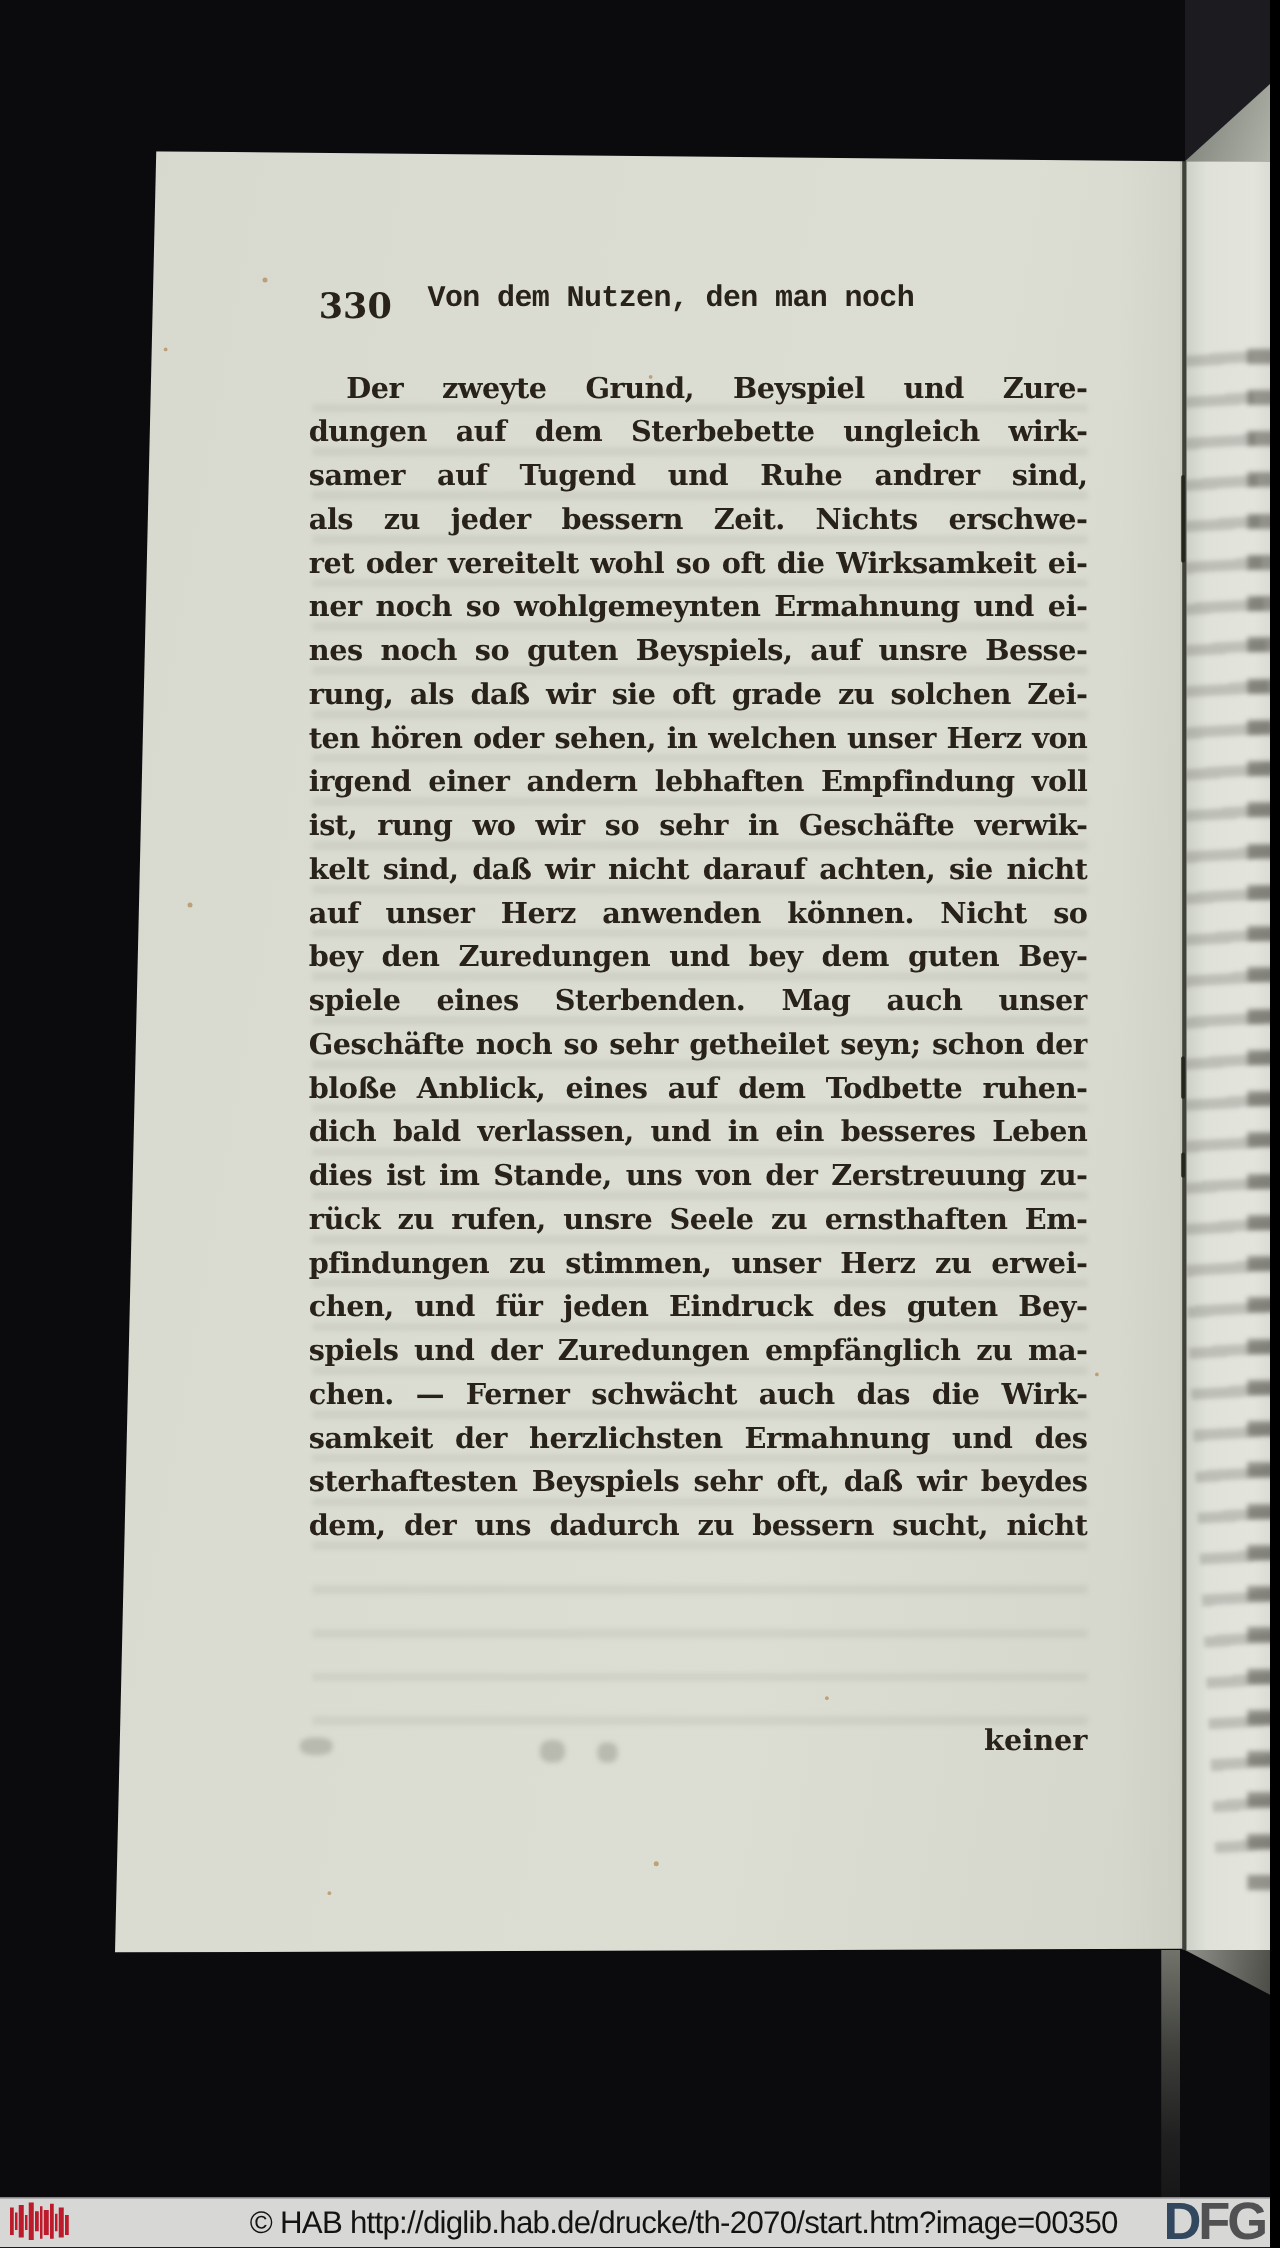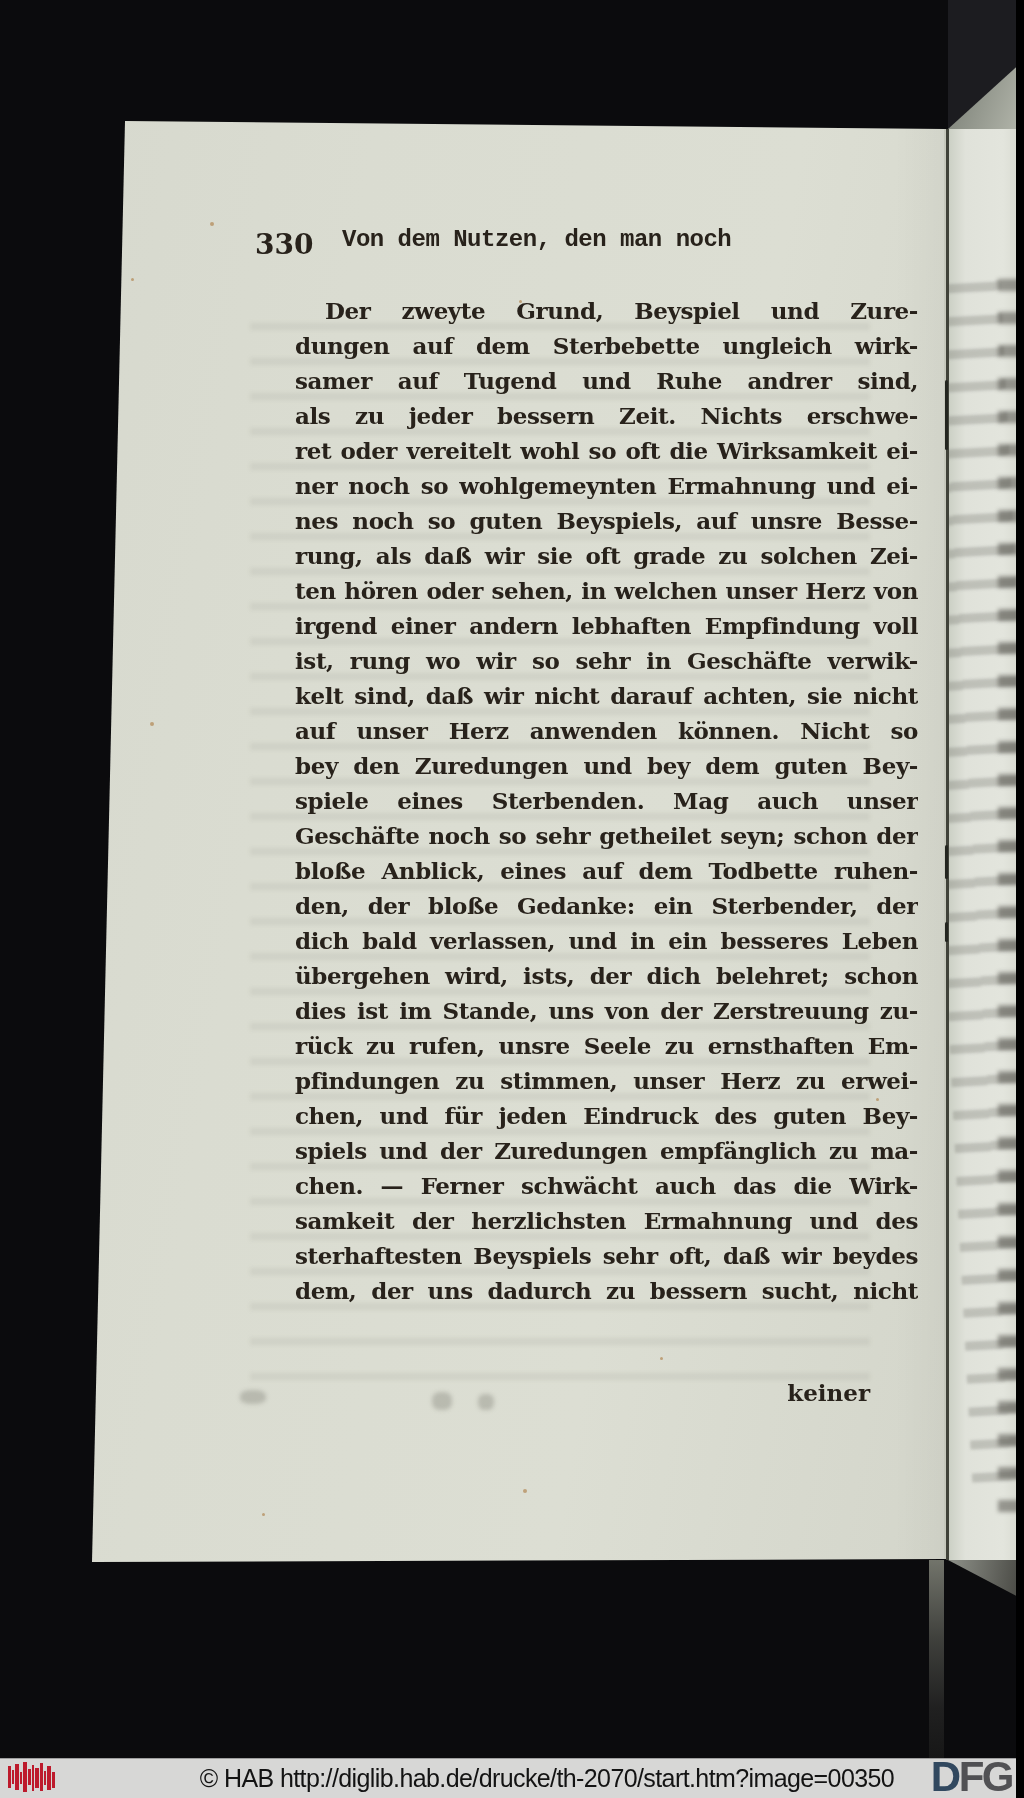--- a/index.html
+++ b/index.html
@@ -14,21 +14,21 @@
       linear-gradient(100deg,#d6d8cd 0%,var(--paper,#dadcd1) 30%,#dcded3 62%,#d2d4c9 98%);
   }
   .showthrough-main{position:absolute;left:250px;top:300px;width:620px;height:1080px;
     background:repeating-linear-gradient(180deg,transparent 0 23px,rgba(110,110,100,0.10) 23px 30px,transparent 30px 35px);
     filter:blur(2px);}
 
   
   .page-number{position:absolute;left:255px;top:228px;font-size:28px;font-weight:bold;color:var(--ink,#28221b);}
   .running-header{position:absolute;left:342px;top:226px;font-size:24px;font-weight:bold;letter-spacing:-0.5px;color:var(--ink,#28221b);font-family:Liberation Mono, monospace;}
   .text-block{position:absolute;left:247px;top:293px;width:623px;color:var(--ink,#28221b);
-    font-weight:bold;font-size:23px;letter-spacing:-0.4px;margin-left:48px;}
+    font-weight:bold;font-size:23px;letter-spacing:-0.4px;}
   .line{height:35px;line-height:35px;text-align:justify;text-align-last:justify;overflow:hidden;}
   .line.indent{padding-left:30px;}
   .catchword-row{position:absolute;left:247px;top:1379px;width:623px;text-align:right;
     font-size:23px;font-weight:bold;color:var(--ink,#28221b);}
 
   
   .speck{position:absolute;border-radius:50%;background:rgba(168,112,48,0.55);}
   .smudge{position:absolute;border-radius:40%;background:rgba(105,105,96,0.30);filter:blur(2px);}
 
   
@@ -89,23 +89,21 @@
       <div class="line">rung, als daß wir sie oft grade zu solchen Zei-</div>
       <div class="line">ten hören oder sehen, in welchen unser Herz von</div>
       <div class="line">irgend einer andern lebhaften Empfindung voll</div>
       <div class="line">ist, rung wo wir so sehr in Geschäfte verwik-</div>
       <div class="line">kelt sind, daß wir nicht darauf achten, sie nicht</div>
       <div class="line">auf unser Herz anwenden können. Nicht so</div>
       <div class="line">bey den Zuredungen und bey dem guten Bey-</div>
       <div class="line">spiele eines Sterbenden. Mag auch unser</div>
       <div class="line">Geschäfte noch so sehr getheilet seyn; schon der</div>
       <div class="line">bloße Anblick, eines auf dem Todbette ruhen-</div>
-      <div class="line">den, der bloße Gedanke: ein Sterbender, der</div>
       <div class="line">dich bald verlassen, und in ein besseres Leben</div>
-      <div class="line">übergehen wird, ists, der dich belehret; schon</div>
       <div class="line">dies ist im Stande, uns von der Zerstreuung zu-</div>
       <div class="line">rück zu rufen, unsre Seele zu ernsthaften Em-</div>
       <div class="line">pfindungen zu stimmen, unser Herz zu erwei-</div>
       <div class="line">chen, und für jeden Eindruck des guten Bey-</div>
       <div class="line">spiels und der Zuredungen empfänglich zu ma-</div>
       <div class="line">chen. — Ferner schwächt auch das die Wirk-</div>
       <div class="line">samkeit der herzlichsten Ermahnung und des mu-</div>
       <div class="line">sterhaftesten Beyspiels sehr oft, daß wir beydes</div>
       <div class="line">dem, der uns dadurch zu bessern sucht, nicht sel-</div>
     </div>

